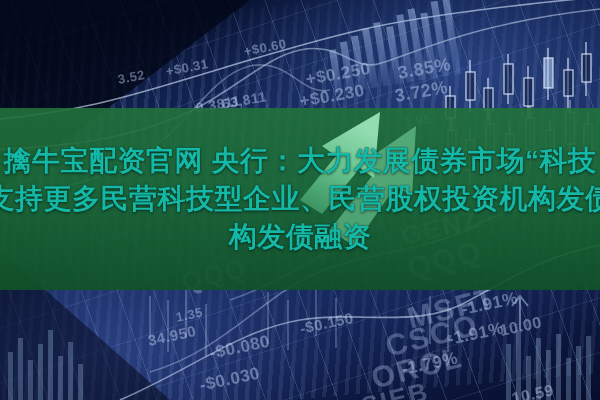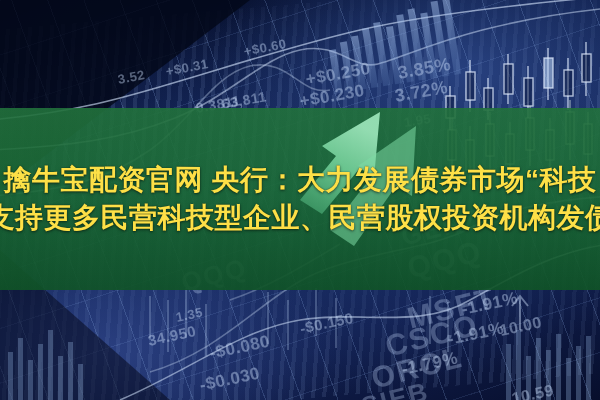--- a/index.html
+++ b/index.html
@@ -75,21 +75,21 @@
   }
 
   
   .headline{
     position:absolute;left:0;top:108px;width:600px;height:182px;
     display:flex;flex-direction:column;
     align-items:center;justify-content:center;
     text-align:center;
   }
   .hl-line{
-    color:#fde047;
+    color:#14b8a6;
     font-size:28px;
     font-weight:700;
     line-height:38px;
     white-space:nowrap;
     letter-spacing:.5px;
     text-shadow:0 1px 3px rgba(0,0,0,.55), 0 0 1px rgba(0,0,0,.6);
     font-family:"Liberation Sans","DejaVu Sans",sans-serif;
   }
 </style>
 </head>
@@ -256,15 +256,16 @@
   <div class="green-band"></div>
 
   <svg class="bg-svg" style="pointer-events:none" viewBox="0 0 600 400" preserveAspectRatio="none">
     <polygon points="300,200 336,156 322,146 380,112 374,178 360,168 322,214" fill="url(#arrowGrad)" opacity="0.92"></polygon>
     <polygon points="330,230 372,176 358,166 416,126 412,196 396,186 354,246" fill="#7ddaa4" opacity="0.55"></polygon>
   </svg>
 
   <div class="headline">
     <div class="hl-line">擒牛宝配资官网 央行：大力发展债券市场“科技</div>
     <div class="hl-line">，支持更多民营科技型企业、民营股权投资机构发债融</div>
+    <div class="hl-line">构发债融资</div>
   </div>
 
 </div>
 
 </body></html>

